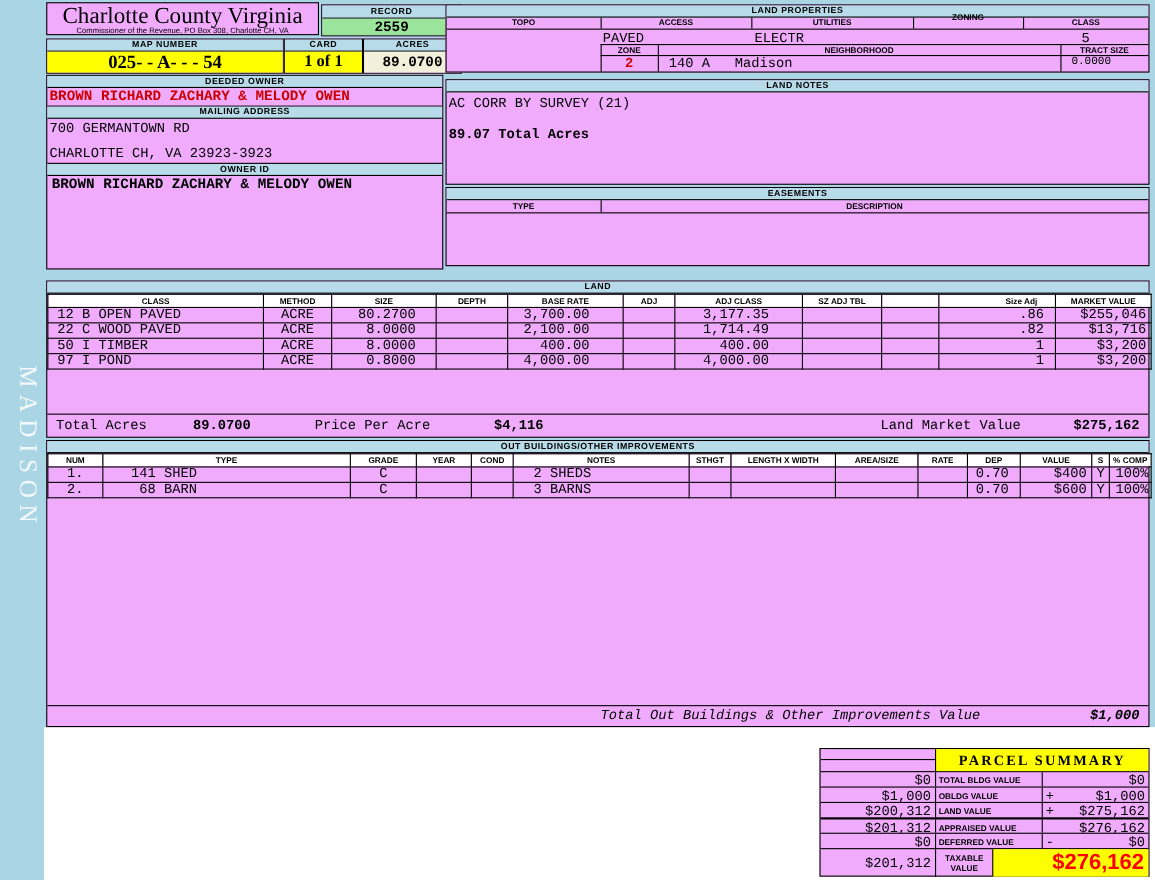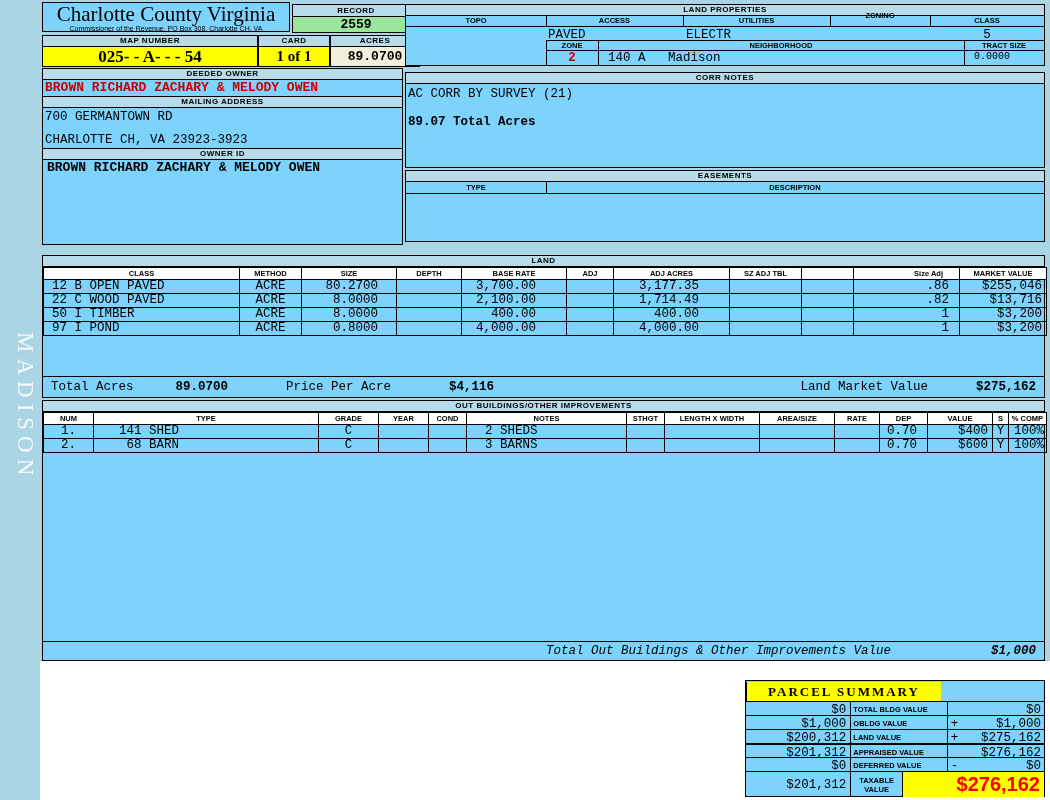--- a/index.html
+++ b/index.html
@@ -2,21 +2,21 @@
 <html style="--page_bg: #aad5e5; --bar_bg: #b7dbe9; --record_green: #9be49b; --highlight_yellow: #ffff00; --acres_cream: #f2efdb; --owner_red: #cc0000; --taxable_red: #ff0000;"><head>
 <meta charset="utf-8">
 <style>
   :root{
     --page_bg:#aad5e5; --bar_bg:#b7dbe9; --record_green:#9be49b;
     --highlight_yellow:#ffff00; --acres_cream:#f2efdb; --owner_red:#cc0000; --taxable_red:#ff0000;
   }
   *{margin:0;padding:0;box-sizing:border-box;}
   html,body{width:1050px;height:800px;}
   body{position:relative;background:var(--page_bg);font-family:"Liberation Sans",sans-serif;overflow:hidden;}
-  .box{position:absolute;background:#7dd3fc;border:1px solid #000;}
+  .box{position:absolute;background:#f0abfc;border:1px solid #000;}
   .bar{background:var(--bar_bg);border-bottom:1px solid #000;font:bold 8px "Liberation Sans",sans-serif;
        text-align:center;letter-spacing:.5px;line-height:10px;height:11px;}
   .mono{font-family:"Liberation Mono","DejaVu Sans Mono",monospace;white-space:pre;}
   .b{font-weight:bold;}
   .abs{position:absolute;}
   .vl{position:absolute;width:1px;background:#000;}
   .hl{position:absolute;height:1px;background:#000;}
   
   #district{position:absolute;left:4px;top:332px;width:34px;height:200px;
     writing-mode:vertical-rl;text-orientation:mixed;
@@ -117,21 +117,21 @@
   <div class="bar">MAILING ADDRESS</div>
   <div style="height:41px;border-bottom:1px solid #000;position:relative;">
     <div class="mono" style="position:absolute;top:2px;left:2px;font-size:12.5px;">700 GERMANTOWN RD</div>
     <div class="mono" style="position:absolute;bottom:1px;left:2px;font-size:12.5px;">CHARLOTTE CH, VA 23923-3923</div>
   </div>
   <div class="bar">OWNER ID</div>
   <div class="mono b" style="height:17px;line-height:16px;font-size:13px;padding-left:4px;">BROWN RICHARD ZACHARY &amp; MELODY OWEN</div>
 </div>
 
 <div class="box" style="left:405px;top:72px;width:640px;height:96px;">
-  <div class="bar">CORR NOTES</div>
+  <div class="bar">LAND NOTES</div>
   <div class="mono" style="position:absolute;top:14px;left:2px;font-size:12.5px;">AC CORR BY SURVEY (21)</div>
   <div class="mono" style="position:absolute;top:42px;left:2px;font-size:12.5px;font-weight:bold;">89.07 Total Acres</div>
 </div>
 
 <div class="box" style="left:405px;top:170px;width:640px;height:72px;">
   <div class="bar">EASEMENTS</div>
   <div class="abs" style="top:11px;left:0;width:140px;height:11px;font:bold 7.5px 'Liberation Sans',sans-serif;text-align:center;padding-top:1px;">TYPE</div>
   <div class="abs" style="top:11px;left:140px;width:498px;height:11px;font:bold 7.5px 'Liberation Sans',sans-serif;text-align:center;padding-top:1px;">DESCRIPTION</div>
   <div class="vl" style="top:11px;height:11px;left:140px;"></div>
   <div class="hl" style="top:22px;left:0;width:638px;"></div>
@@ -154,21 +154,21 @@
         <col style="width:87px">
     </colgroup>
     <thead>
         <tr>
       <th>CLASS</th>
       <th>METHOD</th>
       <th>SIZE</th>
       <th>DEPTH</th>
       <th>BASE RATE</th>
       <th>ADJ</th>
-      <th>ADJ ACRES</th>
+      <th>ADJ CLASS</th>
       <th>SZ ADJ TBL</th>
       <th></th>
       <th style="text-align:right;padding-right:16px;">Size Adj</th>
       <th>MARKET VALUE</th>
     </tr>
       </thead>
     <tbody>
       <tr>
         <td class="l">12 B OPEN PAVED</td>
         <td class="c">ACRE</td>
@@ -305,21 +305,21 @@
       </tr>
     </tbody>
   </table>
   <div class="totrow" style="height:19px;font-style:italic;">
     <span style="margin-left:503px;">Total Out Buildings &amp; Other Improvements Value</span>
     <span class="b" style="margin-left:auto;margin-right:8px;">$1,000</span>
   </div>
 </div>
 
 <div class="box" style="left:745px;top:680px;width:300px;height:117px;">
-  <div class="ps-row" style="height:20px;flex-direction:column;">
+  <div class="ps-row" style="height:20px;">
     <div class="ps-cell ps-prev" style="position:relative;">
       <div style="position:absolute;left:0;top:9px;width:100%;height:1px;background:#000;"></div>
     </div>
     <div class="ps-cell" style="width:195px;background:var(--highlight_yellow);text-align:center;
          font:bold 13px 'Liberation Serif',serif;letter-spacing:2px;line-height:19px;">PARCEL SUMMARY</div>
   </div>
   <div class="ps-row" style="height:14px;">
     <div class="ps-cell ps-prev">$0</div>
     <div class="ps-cell ps-label">TOTAL BLDG VALUE</div>
     <div class="ps-cell ps-val">

